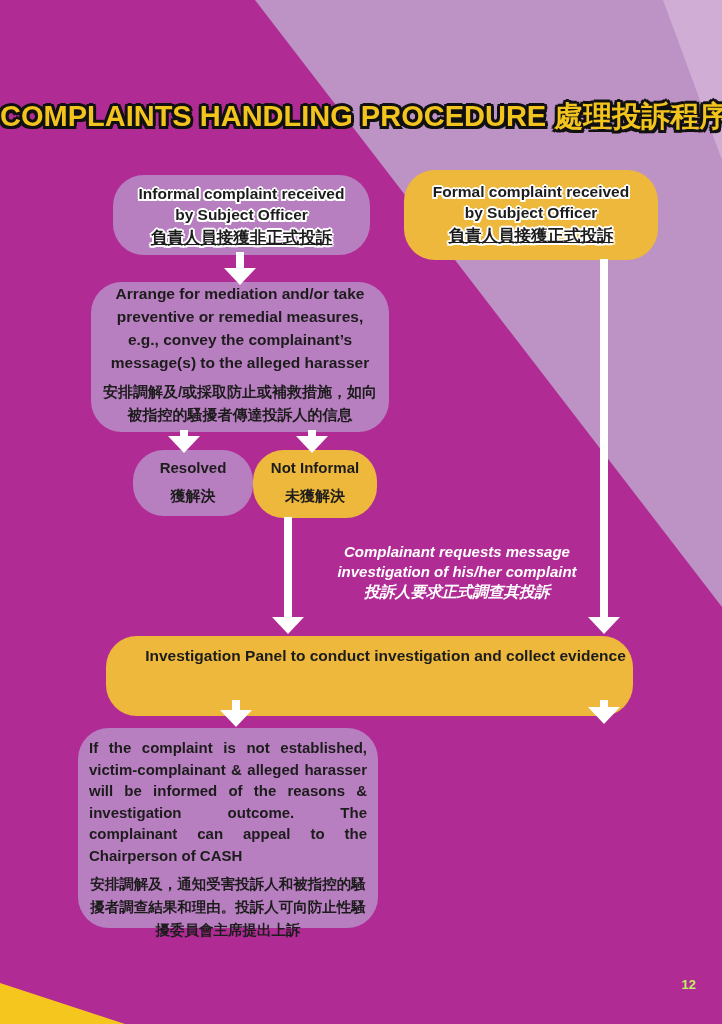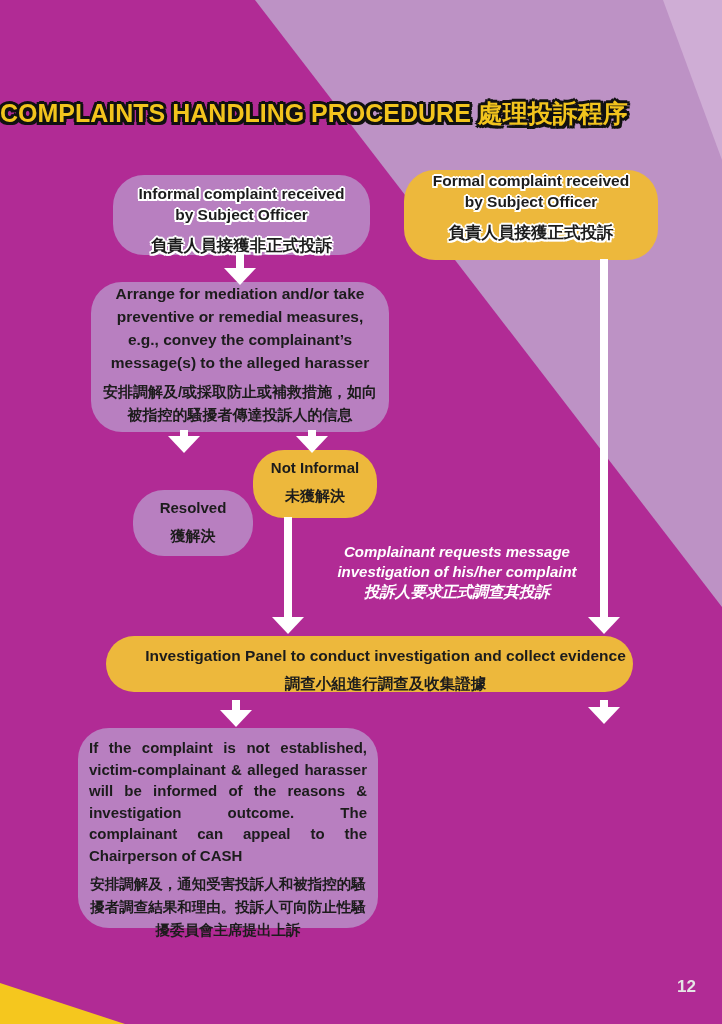--- a/index.html
+++ b/index.html
@@ -11,22 +11,22 @@
     font-family: "Liberation Sans", "DejaVu Sans", sans-serif;
     background: #b12b95;
   }
   .bg { position: absolute; inset: 0; }
   .bg-lavender { background: #bd92c5; clip-path: polygon(255px 0, 722px 0, 722px 607px); }
   .bg-light-lavender { background: #cfadd5; clip-path: polygon(663px 0, 722px 0, 722px 160px); }
   .bg-yellow-wedge { background: #f5c71e; clip-path: polygon(0 983px, 125px 1024px, 0 1024px); }
 
   .title {
     position: absolute; top: 97px; left: 0; width: 100%;
-    text-align: left;
-    font-size: 25px; font-weight: bold; letter-spacing: 0px;
+    text-align: right;
+    font-size: 29px; font-weight: bold; letter-spacing: 0px;
     color: #f2c41d;
     text-shadow:
       -2.5px -2.5px 0 #111, 2.5px -2.5px 0 #111, -2.5px 2.5px 0 #111, 2.5px 2.5px 0 #111,
       -3px 0 0 #111, 3px 0 0 #111, 0 -3px 0 #111, 0 3px 0 #111;
     white-space: nowrap;
   }
 
   .box { position: absolute; color: #1c1c1c; border-radius: 31px; }
   .box-purple { background: #b87fc0; }
   .box-amber  { background: #edb83c; }
@@ -34,62 +34,62 @@
   .en { font-weight: bold; }
   .zh { font-weight: bold; }
 
   .outline-white {
     text-shadow:
       -1.5px -1.5px 0 #fff, 1.5px -1.5px 0 #fff, -1.5px 1.5px 0 #fff, 1.5px 1.5px 0 #fff,
       -1.8px 0 0 #fff, 1.8px 0 0 #fff, 0 -1.8px 0 #fff, 0 1.8px 0 #fff;
   }
 
   .box-informal { left: 113px; top: 175px; width: 257px; height: 80px; text-align: center; padding-top: 8px; }
-  .box-formal   { left: 404px; top: 170px; width: 254px; height: 90px; text-align: center; }
+  .box-formal   { left: 404px; top: 170px; width: 254px; height: 90px; text-align: center; padding-top: 11px; }
   .box-informal .en, .box-formal .en { font-size: 15.5px; line-height: 21px; }
-  .box-informal .zh, .box-formal .zh { font-size: 16.5px; margin-top: 10px; }
+  .box-informal .zh, .box-formal .zh { font-size: 16.5px; margin-top: 2px; text-decoration: underline; }
 
   .box-mediation { left: 91px; top: 282px; width: 298px; height: 150px; text-align: center; padding-top: 0; }
   .box-mediation .en { font-size: 15.5px; line-height: 23px; }
   .box-mediation .zh { font-size: 15px; line-height: 23px; margin-top: 6px; }
 
-  .box-resolved     { left: 133px; top: 450px; width: 120px; height: 66px; text-align: center; padding-top: 9px; margin-top: 40px; }
+  .box-resolved     { left: 133px; top: 450px; width: 120px; height: 66px; text-align: center; padding-top: 9px; }
   .box-notresolved  { left: 253px; top: 450px; width: 124px; height: 68px; text-align: center; padding-top: 9px; }
   .box-resolved .en, .box-notresolved .en { font-size: 15px; }
   .box-resolved .zh, .box-notresolved .zh { font-size: 15px; margin-top: 11px; }
 
   .note {
     position: absolute; left: 312px; top: 542px; width: 290px;
     text-align: center; color: #ffffff; font-style: italic;
   }
   .note .en { font-size: 15px; line-height: 20px; }
   .note .zh { font-size: 15.5px; font-weight: bold; }
 
-  .box-investigation { left: 106px; top: 636px; width: 527px; height: 56px; text-align: center; padding-top: 11px; padding-left: 32px; }
+  .box-investigation { left: 106px; top: 636px; width: 527px; height: 80px; text-align: center; padding-top: 11px; padding-left: 32px; }
   .box-investigation .en { font-size: 15.5px; }
   .box-investigation .zh { font-size: 15.5px; margin-top: 9px; }
 
   .box-notestab { left: 78px;  top: 728px; width: 300px; height: 200px; padding: 9px 11px; }
   .box-estab    { left: 392px; top: 724px; width: 258px; height: 198px; padding: 9px 10px; }
   .box-notestab .en, .box-estab .en { font-size: 15px; line-height: 21.5px; text-align: justify; }
   .box-notestab .zh { font-size: 14.5px; line-height: 23px; text-align: center; margin-top: 7px; }
   .box-estab .zh    { font-size: 15px;   line-height: 23px; text-align: center; margin-top: 7px; }
 
   .arrow { position: absolute; width: 32px; }
   .arrow .shaft { width: 8px; margin: 0 auto; background: #ffffff; }
   .arrow .head {
     width: 0; height: 0; margin: 0 auto;
     border-left: 16px solid transparent;
     border-right: 16px solid transparent;
     border-top: 17px solid #ffffff;
   }
 
   .page-number {
     position: absolute; right: 26px; top: 977px;
-    color: #e5e5e5; font-size: 17px; font-weight: bold;
+    color: #bef264; font-size: 13px; font-weight: bold;
   }
 </style>
 </head>
 <body>
 
 <div class="page">
 
   <div class="bg bg-lavender"></div>
   <div class="bg bg-light-lavender"></div>
   <div class="bg bg-yellow-wedge"></div>
@@ -138,21 +138,20 @@
   <div class="note">
     <div class="en">
       <span style="font-weight:bold">Complainant requests message</span><br>
       <span style="font-weight:bold">investigation of his/her complaint</span>
     </div>
     <div class="zh">投訴人要求正式調查其投訴</div>
   </div>
 
   <div class="box box-amber box-investigation">
     <div class="en">Investigation Panel to conduct investigation and collect evidence</div>
-    <div class="zh">調查小組進行調查及收集證據</div>
   </div>
 
   <div class="box box-purple box-notestab">
     <div class="en">If the complaint is not established, victim-complainant &amp; alleged harasser will be informed of the reasons &amp; investigation outcome. The complainant can appeal to the Chairperson of CASH</div>
     <div class="zh">安排調解及，通知受害投訴人和被指控的騷擾者調查結果和理由。投訴人可向防止性騷擾委員會主席提出上訴</div>
   </div>
 
 
   <div class="arrow" style="left:224px; top:252px;">
     <div class="shaft" style="height:16px;"></div>

